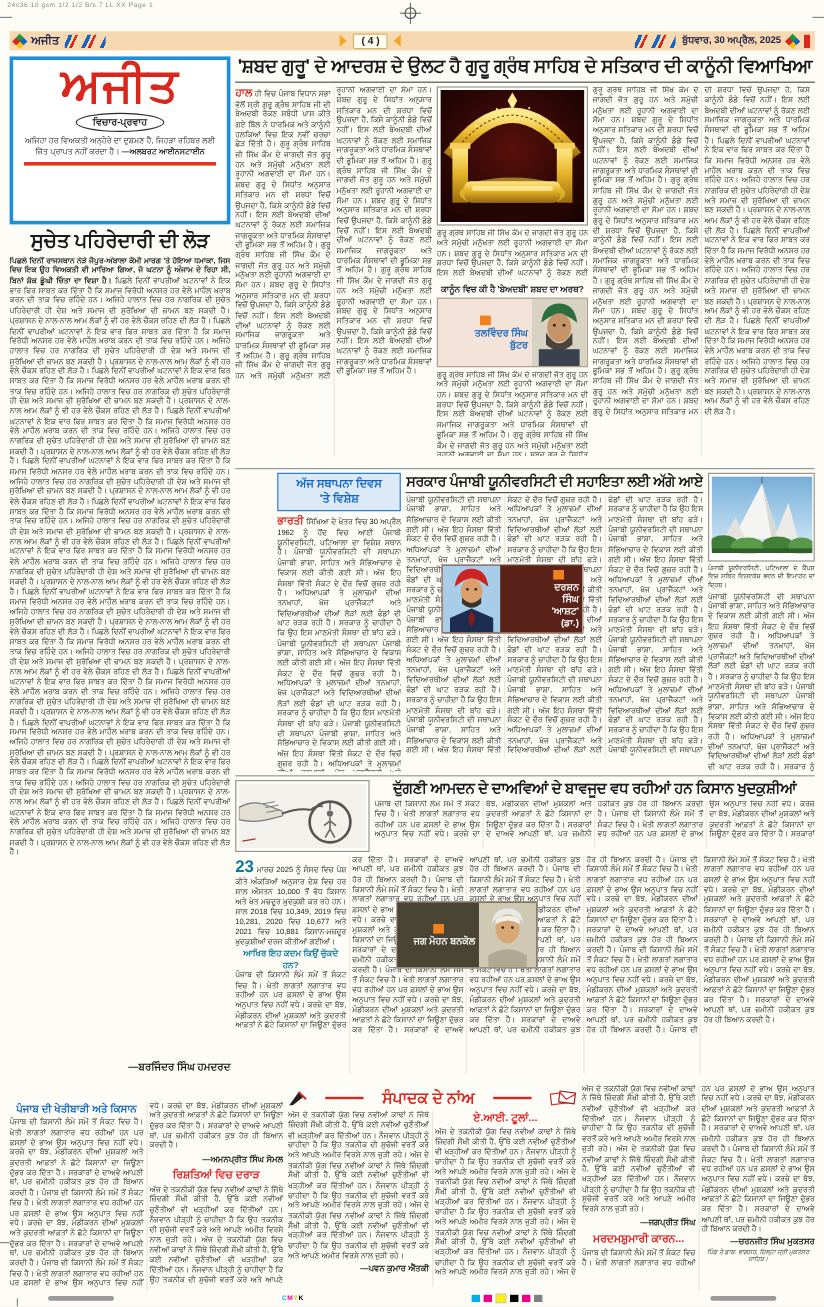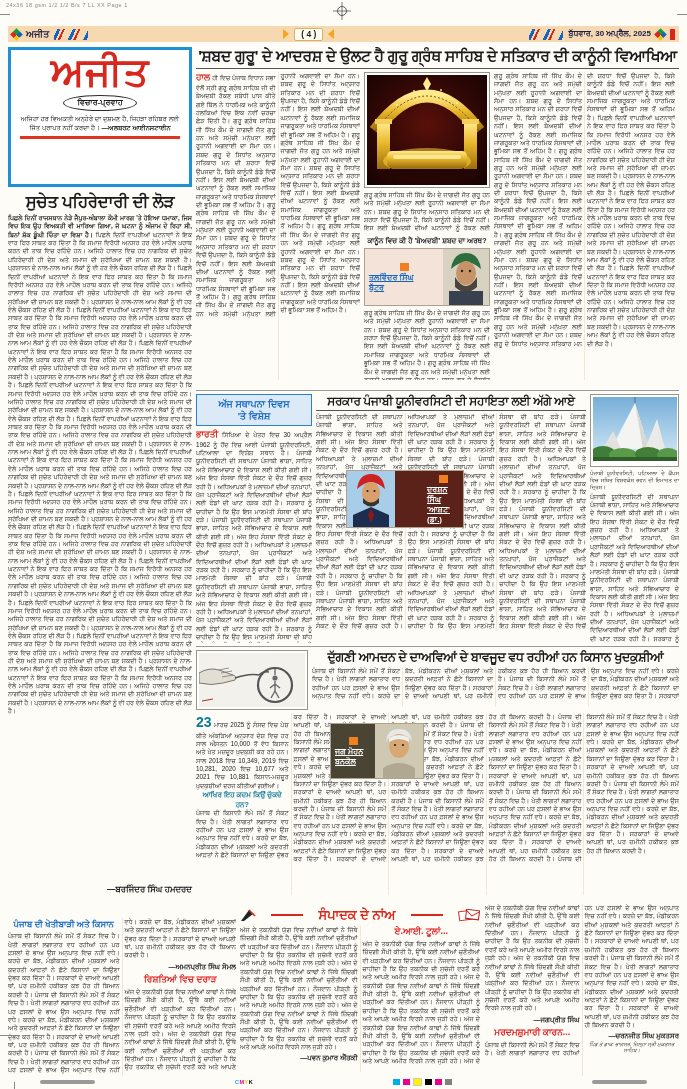--- a/index.html
+++ b/index.html
@@ -56,21 +56,21 @@
   .h-farm{font-size:12.5px;font-weight:bold;text-align:center;white-space:nowrap;overflow:hidden;letter-spacing:-.3px;margin-bottom:2px;}
   .kicker{background:#dce9f7;border:1.5px solid #2a7fd0;color:#1266c0;font-weight:bold;font-size:9.5px;
           text-align:center;padding:3px 2px;line-height:1.25;box-sizing:border-box;}
   
   .fig{border:1px solid #9a958a;background:#fff;padding:1.5px;box-sizing:border-box;}
   .cap{font-size:5.3px;line-height:1.3;text-align:justify;color:#222;margin-top:1px;}
   
   .plate{display:flex;border:1px solid #b0a090;box-sizing:border-box;overflow:hidden;background:#f3e3d8;z-index:5;}
   .plate .lbl{flex:1;position:relative;padding:3px 3px 2px 4px;display:flex;flex-direction:column;justify-content:center;}
   .plate .osq{width:9px;height:8px;background:#f08020;margin:0 auto 2px;}
-  .plate .nm{font-weight:bold;font-size:8px;text-align:left;line-height:1.25;text-decoration:underline;}
+  .plate .nm{font-weight:bold;font-size:8px;text-align:right;line-height:1.25;}
   .plate.blue .nm{color:#1266c0;}
   .plate.dark{background:#5a2218;}
   .plate.dark .nm{color:#fff;}
   .plate.dark2{background:#4a4434;}
   .plate.dark2 .nm{color:#fff;}
   
   .let-banner{display:flex;align-items:center;gap:15px;height:22px;}
   .let-banner .rule{flex:1;height:0;border-top:2px solid #d8281e;}
   .let-banner .ttl{color:#d8281e;font-weight:bold;font-size:13px;white-space:nowrap;}
   .reg-row{display:flex;align-items:center;gap:3px;}
@@ -194,21 +194,21 @@
         </div>
       </div>
       <div class="body-txt cols2" style="width:181px;height:100%;">
         <span>ਗੁਰੂ ਗ੍ਰੰਥ ਸਾਹਿਬ ਜੀ ਸਿੱਖ ਕੌਮ ਦੇ ਜਾਗਦੀ ਜੋਤ ਗੁਰੂ ਹਨ ਅਤੇ ਸਮੁੱਚੀ ਮਨੁੱਖਤਾ ਲਈ ਰੂਹਾਨੀ ਅਗਵਾਈ ਦਾ ਸੋਮਾ ਹਨ। ਸ਼ਬਦ ਗੁਰੂ ਦੇ ਸਿਧਾਂਤ ਅਨੁਸਾਰ ਸਤਿਕਾਰ ਮਨ ਦੀ ਸ਼ਰਧਾ ਵਿਚੋਂ ਉਪਜਦਾ ਹੈ, ਕਿਸੇ ਕਾਨੂੰਨੀ ਡੰਡੇ ਵਿਚੋਂ ਨਹੀਂ। ਇਸ ਲਈ ਬੇਅਦਬੀ ਦੀਆਂ ਘਟਨਾਵਾਂ ਨੂੰ ਰੋਕਣ ਲਈ ਸਮਾਜਿਕ ਜਾਗਰੂਕਤਾ ਅਤੇ ਧਾਰਮਿਕ ਸੰਸਥਾਵਾਂ ਦੀ ਭੂਮਿਕਾ ਸਭ ਤੋਂ ਅਹਿਮ ਹੈ। ਗੁਰੂ ਗ੍ਰੰਥ ਸਾਹਿਬ ਜੀ ਸਿੱਖ ਕੌਮ ਦੇ ਜਾਗਦੀ ਜੋਤ ਗੁਰੂ ਹਨ ਅਤੇ ਸਮੁੱਚੀ ਮਨੁੱਖਤਾ ਲਈ ਰੂਹਾਨੀ ਅਗਵਾਈ ਦਾ ਸੋਮਾ ਹਨ। ਸ਼ਬਦ ਗੁਰੂ ਦੇ ਸਿਧਾਂਤ ਅਨੁਸਾਰ ਸਤਿਕਾਰ ਮਨ ਦੀ ਸ਼ਰਧਾ ਵਿਚੋਂ ਉਪਜਦਾ ਹੈ, ਕਿਸੇ ਕਾਨੂੰਨੀ ਡੰਡੇ ਵਿਚੋਂ ਨਹੀਂ। ਇਸ ਲਈ ਬੇਅਦਬੀ ਦੀਆਂ ਘਟਨਾਵਾਂ ਨੂੰ ਰੋਕਣ ਲਈ ਸਮਾਜਿਕ ਜਾਗਰੂਕਤਾ ਅਤੇ ਧਾਰਮਿਕ ਸੰਸਥਾਵਾਂ ਦੀ ਭੂਮਿਕਾ ਸਭ ਤੋਂ ਅਹਿਮ ਹੈ। ਗੁਰੂ ਗ੍ਰੰਥ ਸਾਹਿਬ ਜੀ ਸਿੱਖ ਕੌਮ ਦੇ ਜਾਗਦੀ ਜੋਤ ਗੁਰੂ ਹਨ ਅਤੇ ਸਮੁੱਚੀ ਮਨੁੱਖਤਾ ਲਈ ਰੂਹਾਨੀ ਅਗਵਾਈ ਦਾ ਸੋਮਾ ਹਨ। ਸ਼ਬਦ ਗੁਰੂ ਦੇ ਸਿਧਾਂਤ ਅਨੁਸਾਰ ਸਤਿਕਾਰ ਮਨ ਦੀ ਸ਼ਰਧਾ ਵਿਚੋਂ ਉਪਜਦਾ ਹੈ, ਕਿਸੇ ਕਾਨੂੰਨੀ ਡੰਡੇ ਵਿਚੋਂ ਨਹੀਂ। ਇਸ ਲਈ ਬੇਅਦਬੀ ਦੀਆਂ ਘਟਨਾਵਾਂ ਨੂੰ ਰੋਕਣ ਲਈ ਸਮਾਜਿਕ ਜਾਗਰੂਕਤਾ ਅਤੇ ਧਾਰਮਿਕ ਸੰਸਥਾਵਾਂ ਦੀ ਭੂਮਿਕਾ ਸਭ ਤੋਂ ਅਹਿਮ ਹੈ। ਗੁਰੂ ਗ੍ਰੰਥ ਸਾਹਿਬ ਜੀ ਸਿੱਖ ਕੌਮ ਦੇ ਜਾਗਦੀ ਜੋਤ ਗੁਰੂ ਹਨ ਅਤੇ ਸਮੁੱਚੀ ਮਨੁੱਖਤਾ ਲਈ ਰੂਹਾਨੀ ਅਗਵਾਈ ਦਾ ਸੋਮਾ ਹਨ। ਸ਼ਬਦ ਗੁਰੂ ਦੇ ਸਿਧਾਂਤ ਅਨੁਸਾਰ ਸਤਿਕਾਰ ਮਨ ਦੀ ਸ਼ਰਧਾ ਵਿਚੋਂ ਉਪਜਦਾ ਹੈ, ਕਿਸੇ ਕਾਨੂੰਨੀ ਡੰਡੇ ਵਿਚੋਂ ਨਹੀਂ। ਇਸ ਲਈ ਬੇਅਦਬੀ ਦੀਆਂ ਘਟਨਾਵਾਂ ਨੂੰ ਰੋਕਣ ਲਈ ਸਮਾਜਿਕ ਜਾਗਰੂਕਤਾ ਅਤੇ ਧਾਰਮਿਕ ਸੰਸਥਾਵਾਂ ਦੀ ਭੂਮਿਕਾ ਸਭ ਤੋਂ ਅਹਿਮ ਹੈ।</span>
         <span>ਪਿਛਲੇ ਦਿਨੀਂ ਵਾਪਰੀਆਂ ਘਟਨਾਵਾਂ ਨੇ ਇਕ ਵਾਰ ਫਿਰ ਸਾਬਤ ਕਰ ਦਿੱਤਾ ਹੈ ਕਿ ਸਮਾਜ ਵਿਰੋਧੀ ਅਨਸਰ ਹਰ ਵੇਲੇ ਮਾਹੌਲ ਖ਼ਰਾਬ ਕਰਨ ਦੀ ਤਾਕ ਵਿਚ ਰਹਿੰਦੇ ਹਨ। ਅਜਿਹੇ ਹਾਲਾਤ ਵਿਚ ਹਰ ਨਾਗਰਿਕ ਦੀ ਸੁਚੇਤ ਪਹਿਰੇਦਾਰੀ ਹੀ ਦੇਸ਼ ਅਤੇ ਸਮਾਜ ਦੀ ਸੁਰੱਖਿਆ ਦੀ ਜ਼ਾਮਨ ਬਣ ਸਕਦੀ ਹੈ। ਪ੍ਰਸ਼ਾਸਨ ਦੇ ਨਾਲ-ਨਾਲ ਆਮ ਲੋਕਾਂ ਨੂੰ ਵੀ ਹਰ ਵੇਲੇ ਚੌਕਸ ਰਹਿਣ ਦੀ ਲੋੜ ਹੈ। ਪਿਛਲੇ ਦਿਨੀਂ ਵਾਪਰੀਆਂ ਘਟਨਾਵਾਂ ਨੇ ਇਕ ਵਾਰ ਫਿਰ ਸਾਬਤ ਕਰ ਦਿੱਤਾ ਹੈ ਕਿ ਸਮਾਜ ਵਿਰੋਧੀ ਅਨਸਰ ਹਰ ਵੇਲੇ ਮਾਹੌਲ ਖ਼ਰਾਬ ਕਰਨ ਦੀ ਤਾਕ ਵਿਚ ਰਹਿੰਦੇ ਹਨ। ਅਜਿਹੇ ਹਾਲਾਤ ਵਿਚ ਹਰ ਨਾਗਰਿਕ ਦੀ ਸੁਚੇਤ ਪਹਿਰੇਦਾਰੀ ਹੀ ਦੇਸ਼ ਅਤੇ ਸਮਾਜ ਦੀ ਸੁਰੱਖਿਆ ਦੀ ਜ਼ਾਮਨ ਬਣ ਸਕਦੀ ਹੈ। ਪ੍ਰਸ਼ਾਸਨ ਦੇ ਨਾਲ-ਨਾਲ ਆਮ ਲੋਕਾਂ ਨੂੰ ਵੀ ਹਰ ਵੇਲੇ ਚੌਕਸ ਰਹਿਣ ਦੀ ਲੋੜ ਹੈ। ਪਿਛਲੇ ਦਿਨੀਂ ਵਾਪਰੀਆਂ ਘਟਨਾਵਾਂ ਨੇ ਇਕ ਵਾਰ ਫਿਰ ਸਾਬਤ ਕਰ ਦਿੱਤਾ ਹੈ ਕਿ ਸਮਾਜ ਵਿਰੋਧੀ ਅਨਸਰ ਹਰ ਵੇਲੇ ਮਾਹੌਲ ਖ਼ਰਾਬ ਕਰਨ ਦੀ ਤਾਕ ਵਿਚ ਰਹਿੰਦੇ ਹਨ। ਅਜਿਹੇ ਹਾਲਾਤ ਵਿਚ ਹਰ ਨਾਗਰਿਕ ਦੀ ਸੁਚੇਤ ਪਹਿਰੇਦਾਰੀ ਹੀ ਦੇਸ਼ ਅਤੇ ਸਮਾਜ ਦੀ ਸੁਰੱਖਿਆ ਦੀ ਜ਼ਾਮਨ ਬਣ ਸਕਦੀ ਹੈ। ਪ੍ਰਸ਼ਾਸਨ ਦੇ ਨਾਲ-ਨਾਲ ਆਮ ਲੋਕਾਂ ਨੂੰ ਵੀ ਹਰ ਵੇਲੇ ਚੌਕਸ ਰਹਿਣ ਦੀ ਲੋੜ ਹੈ।</span>
       </div>
     </div>
   </div>
 
   <div class="abs" style="left:196px;top:390px;width:483px;height:253px;border-top:1px solid #999;padding-top:3px;box-sizing:border-box;">
-    <div style="display:flex;gap:4px;height:100%;">
+    <div style="display:flex;gap:4px;height:100%;margin-left:35px;">
       <div style="width:116px;display:flex;flex-direction:column;gap:3px;">
         <div class="kicker">
           <span>ਅੱਜ ਸਥਾਪਨਾ ਦਿਵਸ</span><br>
           <span>'ਤੇ ਵਿਸ਼ੇਸ਼</span>
         </div>
         <div class="body-txt" style="flex:1;">
           <span class="lead-word">ਭਾਰਤੀ</span>
           <span>ਸਿੱਖਿਆ ਦੇ ਖੇਤਰ ਵਿਚ 30 ਅਪ੍ਰੈਲ 1962 ਨੂੰ ਹੋਂਦ ਵਿਚ ਆਈ ਪੰਜਾਬੀ ਯੂਨੀਵਰਸਿਟੀ, ਪਟਿਆਲਾ ਦਾ ਵਿਸ਼ੇਸ਼ ਸਥਾਨ ਹੈ।</span>
           <span>ਪੰਜਾਬੀ ਯੂਨੀਵਰਸਿਟੀ ਦੀ ਸਥਾਪਨਾ ਪੰਜਾਬੀ ਭਾਸ਼ਾ, ਸਾਹਿਤ ਅਤੇ ਸੱਭਿਆਚਾਰ ਦੇ ਵਿਕਾਸ ਲਈ ਕੀਤੀ ਗਈ ਸੀ। ਅੱਜ ਇਹ ਸੰਸਥਾ ਵਿੱਤੀ ਸੰਕਟ ਦੇ ਦੌਰ ਵਿਚੋਂ ਗੁਜ਼ਰ ਰਹੀ ਹੈ। ਅਧਿਆਪਕਾਂ ਤੇ ਮੁਲਾਜ਼ਮਾਂ ਦੀਆਂ ਤਨਖ਼ਾਹਾਂ, ਖੋਜ ਪ੍ਰਾਜੈਕਟਾਂ ਅਤੇ ਵਿਦਿਆਰਥੀਆਂ ਦੀਆਂ ਲੋੜਾਂ ਲਈ ਫੰਡਾਂ ਦੀ ਘਾਟ ਰੜਕ ਰਹੀ ਹੈ। ਸਰਕਾਰ ਨੂੰ ਚਾਹੀਦਾ ਹੈ ਕਿ ਉਹ ਇਸ ਮਾਣਮੱਤੀ ਸੰਸਥਾ ਦੀ ਬਾਂਹ ਫੜੇ। ਪੰਜਾਬੀ ਯੂਨੀਵਰਸਿਟੀ ਦੀ ਸਥਾਪਨਾ ਪੰਜਾਬੀ ਭਾਸ਼ਾ, ਸਾਹਿਤ ਅਤੇ ਸੱਭਿਆਚਾਰ ਦੇ ਵਿਕਾਸ ਲਈ ਕੀਤੀ ਗਈ ਸੀ। ਅੱਜ ਇਹ ਸੰਸਥਾ ਵਿੱਤੀ ਸੰਕਟ ਦੇ ਦੌਰ ਵਿਚੋਂ ਗੁਜ਼ਰ ਰਹੀ ਹੈ। ਅਧਿਆਪਕਾਂ ਤੇ ਮੁਲਾਜ਼ਮਾਂ ਦੀਆਂ ਤਨਖ਼ਾਹਾਂ, ਖੋਜ ਪ੍ਰਾਜੈਕਟਾਂ ਅਤੇ ਵਿਦਿਆਰਥੀਆਂ ਦੀਆਂ ਲੋੜਾਂ ਲਈ ਫੰਡਾਂ ਦੀ ਘਾਟ ਰੜਕ ਰਹੀ ਹੈ। ਸਰਕਾਰ ਨੂੰ ਚਾਹੀਦਾ ਹੈ ਕਿ ਉਹ ਇਸ ਮਾਣਮੱਤੀ ਸੰਸਥਾ ਦੀ ਬਾਂਹ ਫੜੇ। ਪੰਜਾਬੀ ਯੂਨੀਵਰਸਿਟੀ ਦੀ ਸਥਾਪਨਾ ਪੰਜਾਬੀ ਭਾਸ਼ਾ, ਸਾਹਿਤ ਅਤੇ ਸੱਭਿਆਚਾਰ ਦੇ ਵਿਕਾਸ ਲਈ ਕੀਤੀ ਗਈ ਸੀ। ਅੱਜ ਇਹ ਸੰਸਥਾ ਵਿੱਤੀ ਸੰਕਟ ਦੇ ਦੌਰ ਵਿਚੋਂ ਗੁਜ਼ਰ ਰਹੀ ਹੈ। ਅਧਿਆਪਕਾਂ ਤੇ ਮੁਲਾਜ਼ਮਾਂ ਦੀਆਂ ਤਨਖ਼ਾਹਾਂ, ਖੋਜ ਪ੍ਰਾਜੈਕਟਾਂ ਅਤੇ ਵਿਦਿਆਰਥੀਆਂ ਦੀਆਂ ਲੋੜਾਂ ਲਈ ਫੰਡਾਂ ਦੀ ਘਾਟ ਰੜਕ ਰਹੀ ਹੈ। ਸਰਕਾਰ ਨੂੰ ਚਾਹੀਦਾ ਹੈ ਕਿ ਉਹ ਇਸ ਮਾਣਮੱਤੀ ਸੰਸਥਾ ਦੀ ਬਾਂਹ ਫੜੇ। ਪੰਜਾਬੀ ਯੂਨੀਵਰਸਿਟੀ ਦੀ ਸਥਾਪਨਾ ਪੰਜਾਬੀ ਭਾਸ਼ਾ, ਸਾਹਿਤ ਅਤੇ ਸੱਭਿਆਚਾਰ ਦੇ ਵਿਕਾਸ ਲਈ ਕੀਤੀ ਗਈ ਸੀ। ਅੱਜ ਇਹ ਸੰਸਥਾ ਵਿੱਤੀ ਸੰਕਟ ਦੇ ਦੌਰ ਵਿਚੋਂ ਗੁਜ਼ਰ ਰਹੀ ਹੈ। ਅਧਿਆਪਕਾਂ ਤੇ ਮੁਲਾਜ਼ਮਾਂ ਦੀਆਂ ਤਨਖ਼ਾਹਾਂ, ਖੋਜ ਪ੍ਰਾਜੈਕਟਾਂ ਅਤੇ ਵਿਦਿਆਰਥੀਆਂ ਦੀਆਂ ਲੋੜਾਂ ਲਈ ਫੰਡਾਂ ਦੀ ਘਾਟ ਰੜਕ ਰਹੀ ਹੈ। ਸਰਕਾਰ ਨੂੰ ਚਾਹੀਦਾ ਹੈ ਕਿ ਉਹ ਇਸ ਮਾਣਮੱਤੀ ਸੰਸਥਾ ਦੀ ਬਾਂਹ ਫੜੇ।</span>
         </div>
@@ -290,21 +290,21 @@
           <span>ਪੰਜਾਬ ਦੀ ਕਿਸਾਨੀ ਲੰਮੇ ਸਮੇਂ ਤੋਂ ਸੰਕਟ ਵਿਚ ਹੈ। ਖੇਤੀ ਲਾਗਤਾਂ ਲਗਾਤਾਰ ਵਧ ਰਹੀਆਂ ਹਨ ਪਰ ਫ਼ਸਲਾਂ ਦੇ ਭਾਅ ਉਸ ਅਨੁਪਾਤ ਵਿਚ ਨਹੀਂ ਵਧੇ। ਕਰਜ਼ੇ ਦਾ ਬੋਝ, ਮੰਡੀਕਰਨ ਦੀਆਂ ਮੁਸ਼ਕਲਾਂ ਅਤੇ ਕੁਦਰਤੀ ਆਫ਼ਤਾਂ ਨੇ ਛੋਟੇ ਕਿਸਾਨਾਂ ਦਾ ਜਿਊਣਾ ਦੁੱਭਰ ਕਰ ਦਿੱਤਾ ਹੈ। ਸਰਕਾਰਾਂ ਦੇ ਦਾਅਵੇ ਆਪਣੀ ਥਾਂ, ਪਰ ਜ਼ਮੀਨੀ ਹਕੀਕਤ ਕੁਝ ਹੋਰ ਹੀ ਬਿਆਨ ਕਰਦੀ ਹੈ। ਪੰਜਾਬ ਦੀ ਕਿਸਾਨੀ ਲੰਮੇ ਸਮੇਂ ਤੋਂ ਸੰਕਟ ਵਿਚ ਹੈ। ਖੇਤੀ ਲਾਗਤਾਂ ਲਗਾਤਾਰ ਵਧ ਰਹੀਆਂ ਹਨ ਪਰ ਫ਼ਸਲਾਂ ਦੇ ਭਾਅ ਉਸ ਅਨੁਪਾਤ ਵਿਚ ਨਹੀਂ ਵਧੇ। ਕਰਜ਼ੇ ਦਾ ਬੋਝ, ਮੰਡੀਕਰਨ ਦੀਆਂ ਮੁਸ਼ਕਲਾਂ ਅਤੇ ਕੁਦਰਤੀ ਆਫ਼ਤਾਂ ਨੇ ਛੋਟੇ ਕਿਸਾਨਾਂ ਦਾ ਜਿਊਣਾ ਦੁੱਭਰ ਕਰ ਦਿੱਤਾ ਹੈ। ਸਰਕਾਰਾਂ ਦੇ ਦਾਅਵੇ ਆਪਣੀ ਥਾਂ, ਪਰ ਜ਼ਮੀਨੀ ਹਕੀਕਤ ਕੁਝ ਹੋਰ ਹੀ ਬਿਆਨ ਕਰਦੀ ਹੈ। ਪੰਜਾਬ ਦੀ ਕਿਸਾਨੀ ਲੰਮੇ ਸਮੇਂ ਤੋਂ ਸੰਕਟ ਵਿਚ ਹੈ। ਖੇਤੀ ਲਾਗਤਾਂ ਲਗਾਤਾਰ ਵਧ ਰਹੀਆਂ ਹਨ ਪਰ ਫ਼ਸਲਾਂ ਦੇ ਭਾਅ ਉਸ ਅਨੁਪਾਤ ਵਿਚ ਨਹੀਂ ਵਧੇ। ਕਰਜ਼ੇ ਦਾ ਬੋਝ, ਮੰਡੀਕਰਨ ਦੀਆਂ ਮੁਸ਼ਕਲਾਂ ਅਤੇ ਕੁਦਰਤੀ ਆਫ਼ਤਾਂ ਨੇ ਛੋਟੇ ਕਿਸਾਨਾਂ ਦਾ ਜਿਊਣਾ ਦੁੱਭਰ ਕਰ ਦਿੱਤਾ ਹੈ। ਸਰਕਾਰਾਂ ਦੇ ਦਾਅਵੇ ਆਪਣੀ ਥਾਂ, ਪਰ ਜ਼ਮੀਨੀ ਹਕੀਕਤ ਕੁਝ ਹੋਰ ਹੀ ਬਿਆਨ ਕਰਦੀ ਹੈ।</span>
         </div>
       </div>
     </div>
     <div class="body-txt cols5" style="height:182px;margin-top:3px;">
       <span class="lead-num">23</span>
       <span>ਮਾਰਚ 2025 ਨੂੰ ਸੰਸਦ ਵਿਚ ਪੇਸ਼ ਕੀਤੇ ਅੰਕੜਿਆਂ ਅਨੁਸਾਰ ਦੇਸ਼ ਵਿਚ ਹਰ ਸਾਲ ਔਸਤਨ 10,000 ਤੋਂ ਵੱਧ ਕਿਸਾਨ ਅਤੇ ਖੇਤ ਮਜ਼ਦੂਰ ਖ਼ੁਦਕੁਸ਼ੀ ਕਰ ਰਹੇ ਹਨ। ਸਾਲ 2018 ਵਿਚ 10,349, 2019 ਵਿਚ 10,281, 2020 ਵਿਚ 10,677 ਅਤੇ 2021 ਵਿਚ 10,881 ਕਿਸਾਨ-ਮਜ਼ਦੂਰ ਖ਼ੁਦਕੁਸ਼ੀਆਂ ਦਰਜ ਕੀਤੀਆਂ ਗਈਆਂ।</span>
       <div class="sub-bold" style="color:#0e7a9a;">ਆਖਿਰ ਇਹ ਕਦਮ ਕਿਉਂ ਚੁੱਕਦੇ ਹਨ?</div>
       <span>ਪੰਜਾਬ ਦੀ ਕਿਸਾਨੀ ਲੰਮੇ ਸਮੇਂ ਤੋਂ ਸੰਕਟ ਵਿਚ ਹੈ। ਖੇਤੀ ਲਾਗਤਾਂ ਲਗਾਤਾਰ ਵਧ ਰਹੀਆਂ ਹਨ ਪਰ ਫ਼ਸਲਾਂ ਦੇ ਭਾਅ ਉਸ ਅਨੁਪਾਤ ਵਿਚ ਨਹੀਂ ਵਧੇ। ਕਰਜ਼ੇ ਦਾ ਬੋਝ, ਮੰਡੀਕਰਨ ਦੀਆਂ ਮੁਸ਼ਕਲਾਂ ਅਤੇ ਕੁਦਰਤੀ ਆਫ਼ਤਾਂ ਨੇ ਛੋਟੇ ਕਿਸਾਨਾਂ ਦਾ ਜਿਊਣਾ ਦੁੱਭਰ ਕਰ ਦਿੱਤਾ ਹੈ। ਸਰਕਾਰਾਂ ਦੇ ਦਾਅਵੇ ਆਪਣੀ ਥਾਂ, ਪਰ ਜ਼ਮੀਨੀ ਹਕੀਕਤ ਕੁਝ ਹੋਰ ਹੀ ਬਿਆਨ ਕਰਦੀ ਹੈ। ਪੰਜਾਬ ਦੀ ਕਿਸਾਨੀ ਲੰਮੇ ਸਮੇਂ ਤੋਂ ਸੰਕਟ ਵਿਚ ਹੈ। ਖੇਤੀ ਲਾਗਤਾਂ ਲਗਾਤਾਰ ਵਧ ਰਹੀਆਂ ਹਨ ਪਰ ਫ਼ਸਲਾਂ ਦੇ ਭਾਅ ਉਸ ਅਨੁਪਾਤ ਵਿਚ ਨਹੀਂ ਵਧੇ। ਕਰਜ਼ੇ ਦਾ ਬੋਝ, ਮੰਡੀਕਰਨ ਦੀਆਂ ਮੁਸ਼ਕਲਾਂ ਅਤੇ ਕੁਦਰਤੀ ਆਫ਼ਤਾਂ ਨੇ ਛੋਟੇ ਕਿਸਾਨਾਂ ਦਾ ਜਿਊਣਾ ਦੁੱਭਰ ਕਰ ਦਿੱਤਾ ਹੈ। ਸਰਕਾਰਾਂ ਦੇ ਦਾਅਵੇ ਆਪਣੀ ਥਾਂ, ਪਰ ਜ਼ਮੀਨੀ ਹਕੀਕਤ ਕੁਝ ਹੋਰ ਹੀ ਬਿਆਨ ਕਰਦੀ ਹੈ। ਪੰਜਾਬ ਦੀ ਕਿਸਾਨੀ ਲੰਮੇ ਸਮੇਂ ਤੋਂ ਸੰਕਟ ਵਿਚ ਹੈ। ਖੇਤੀ ਲਾਗਤਾਂ ਲਗਾਤਾਰ ਵਧ ਰਹੀਆਂ ਹਨ ਪਰ ਫ਼ਸਲਾਂ ਦੇ ਭਾਅ ਉਸ ਅਨੁਪਾਤ ਵਿਚ ਨਹੀਂ ਵਧੇ। ਕਰਜ਼ੇ ਦਾ ਬੋਝ, ਮੰਡੀਕਰਨ ਦੀਆਂ ਮੁਸ਼ਕਲਾਂ ਅਤੇ ਕੁਦਰਤੀ ਆਫ਼ਤਾਂ ਨੇ ਛੋਟੇ ਕਿਸਾਨਾਂ ਦਾ ਜਿਊਣਾ ਦੁੱਭਰ ਕਰ ਦਿੱਤਾ ਹੈ। ਸਰਕਾਰਾਂ ਦੇ ਦਾਅਵੇ ਆਪਣੀ ਥਾਂ, ਪਰ ਜ਼ਮੀਨੀ ਹਕੀਕਤ ਕੁਝ ਹੋਰ ਹੀ ਬਿਆਨ ਕਰਦੀ ਹੈ। ਪੰਜਾਬ ਦੀ ਕਿਸਾਨੀ ਲੰਮੇ ਸਮੇਂ ਤੋਂ ਸੰਕਟ ਵਿਚ ਹੈ। ਖੇਤੀ ਲਾਗਤਾਂ ਲਗਾਤਾਰ ਵਧ ਰਹੀਆਂ ਹਨ ਪਰ ਫ਼ਸਲਾਂ ਦੇ ਭਾਅ ਉਸ ਅਨੁਪਾਤ ਵਿਚ ਨਹੀਂ ਵਧੇ। ਕਰਜ਼ੇ ਦਾ ਬੋਝ, ਮੰਡੀਕਰਨ ਦੀਆਂ ਮੁਸ਼ਕਲਾਂ ਅਤੇ ਕੁਦਰਤੀ ਆਫ਼ਤਾਂ ਨੇ ਛੋਟੇ ਕਿਸਾਨਾਂ ਦਾ ਜਿਊਣਾ ਦੁੱਭਰ ਕਰ ਦਿੱਤਾ ਹੈ। ਸਰਕਾਰਾਂ ਦੇ ਦਾਅਵੇ ਆਪਣੀ ਥਾਂ, ਪਰ ਜ਼ਮੀਨੀ ਹਕੀਕਤ ਕੁਝ ਹੋਰ ਹੀ ਬਿਆਨ ਕਰਦੀ ਹੈ। ਪੰਜਾਬ ਦੀ ਕਿਸਾਨੀ ਲੰਮੇ ਸਮੇਂ ਤੋਂ ਸੰਕਟ ਵਿਚ ਹੈ। ਖੇਤੀ ਲਾਗਤਾਂ ਲਗਾਤਾਰ ਵਧ ਰਹੀਆਂ ਹਨ ਪਰ ਫ਼ਸਲਾਂ ਦੇ ਭਾਅ ਉਸ ਅਨੁਪਾਤ ਵਿਚ ਨਹੀਂ ਵਧੇ। ਕਰਜ਼ੇ ਦਾ ਬੋਝ, ਮੰਡੀਕਰਨ ਦੀਆਂ ਮੁਸ਼ਕਲਾਂ ਅਤੇ ਕੁਦਰਤੀ ਆਫ਼ਤਾਂ ਨੇ ਛੋਟੇ ਕਿਸਾਨਾਂ ਦਾ ਜਿਊਣਾ ਦੁੱਭਰ ਕਰ ਦਿੱਤਾ ਹੈ। ਸਰਕਾਰਾਂ ਦੇ ਦਾਅਵੇ ਆਪਣੀ ਥਾਂ, ਪਰ ਜ਼ਮੀਨੀ ਹਕੀਕਤ ਕੁਝ ਹੋਰ ਹੀ ਬਿਆਨ ਕਰਦੀ ਹੈ। ਪੰਜਾਬ ਦੀ ਕਿਸਾਨੀ ਲੰਮੇ ਸਮੇਂ ਤੋਂ ਸੰਕਟ ਵਿਚ ਹੈ। ਖੇਤੀ ਲਾਗਤਾਂ ਲਗਾਤਾਰ ਵਧ ਰਹੀਆਂ ਹਨ ਪਰ ਫ਼ਸਲਾਂ ਦੇ ਭਾਅ ਉਸ ਅਨੁਪਾਤ ਵਿਚ ਨਹੀਂ ਵਧੇ। ਕਰਜ਼ੇ ਦਾ ਬੋਝ, ਮੰਡੀਕਰਨ ਦੀਆਂ ਮੁਸ਼ਕਲਾਂ ਅਤੇ ਕੁਦਰਤੀ ਆਫ਼ਤਾਂ ਨੇ ਛੋਟੇ ਕਿਸਾਨਾਂ ਦਾ ਜਿਊਣਾ ਦੁੱਭਰ ਕਰ ਦਿੱਤਾ ਹੈ। ਸਰਕਾਰਾਂ ਦੇ ਦਾਅਵੇ ਆਪਣੀ ਥਾਂ, ਪਰ ਜ਼ਮੀਨੀ ਹਕੀਕਤ ਕੁਝ ਹੋਰ ਹੀ ਬਿਆਨ ਕਰਦੀ ਹੈ। ਪੰਜਾਬ ਦੀ ਕਿਸਾਨੀ ਲੰਮੇ ਸਮੇਂ ਤੋਂ ਸੰਕਟ ਵਿਚ ਹੈ। ਖੇਤੀ ਲਾਗਤਾਂ ਲਗਾਤਾਰ ਵਧ ਰਹੀਆਂ ਹਨ ਪਰ ਫ਼ਸਲਾਂ ਦੇ ਭਾਅ ਉਸ ਅਨੁਪਾਤ ਵਿਚ ਨਹੀਂ ਵਧੇ। ਕਰਜ਼ੇ ਦਾ ਬੋਝ, ਮੰਡੀਕਰਨ ਦੀਆਂ ਮੁਸ਼ਕਲਾਂ ਅਤੇ ਕੁਦਰਤੀ ਆਫ਼ਤਾਂ ਨੇ ਛੋਟੇ ਕਿਸਾਨਾਂ ਦਾ ਜਿਊਣਾ ਦੁੱਭਰ ਕਰ ਦਿੱਤਾ ਹੈ। ਸਰਕਾਰਾਂ ਦੇ ਦਾਅਵੇ ਆਪਣੀ ਥਾਂ, ਪਰ ਜ਼ਮੀਨੀ ਹਕੀਕਤ ਕੁਝ ਹੋਰ ਹੀ ਬਿਆਨ ਕਰਦੀ ਹੈ। ਪੰਜਾਬ ਦੀ ਕਿਸਾਨੀ ਲੰਮੇ ਸਮੇਂ ਤੋਂ ਸੰਕਟ ਵਿਚ ਹੈ। ਖੇਤੀ ਲਾਗਤਾਂ ਲਗਾਤਾਰ ਵਧ ਰਹੀਆਂ ਹਨ ਪਰ ਫ਼ਸਲਾਂ ਦੇ ਭਾਅ ਉਸ ਅਨੁਪਾਤ ਵਿਚ ਨਹੀਂ ਵਧੇ। ਕਰਜ਼ੇ ਦਾ ਬੋਝ, ਮੰਡੀਕਰਨ ਦੀਆਂ ਮੁਸ਼ਕਲਾਂ ਅਤੇ ਕੁਦਰਤੀ ਆਫ਼ਤਾਂ ਨੇ ਛੋਟੇ ਕਿਸਾਨਾਂ ਦਾ ਜਿਊਣਾ ਦੁੱਭਰ ਕਰ ਦਿੱਤਾ ਹੈ। ਸਰਕਾਰਾਂ ਦੇ ਦਾਅਵੇ ਆਪਣੀ ਥਾਂ, ਪਰ ਜ਼ਮੀਨੀ ਹਕੀਕਤ ਕੁਝ ਹੋਰ ਹੀ ਬਿਆਨ ਕਰਦੀ ਹੈ। ਪੰਜਾਬ ਦੀ ਕਿਸਾਨੀ ਲੰਮੇ ਸਮੇਂ ਤੋਂ ਸੰਕਟ ਵਿਚ ਹੈ। ਖੇਤੀ ਲਾਗਤਾਂ ਲਗਾਤਾਰ ਵਧ ਰਹੀਆਂ ਹਨ ਪਰ ਫ਼ਸਲਾਂ ਦੇ ਭਾਅ ਉਸ ਅਨੁਪਾਤ ਵਿਚ ਨਹੀਂ ਵਧੇ। ਕਰਜ਼ੇ ਦਾ ਬੋਝ, ਮੰਡੀਕਰਨ ਦੀਆਂ ਮੁਸ਼ਕਲਾਂ ਅਤੇ ਕੁਦਰਤੀ ਆਫ਼ਤਾਂ ਨੇ ਛੋਟੇ ਕਿਸਾਨਾਂ ਦਾ ਜਿਊਣਾ ਦੁੱਭਰ ਕਰ ਦਿੱਤਾ ਹੈ। ਸਰਕਾਰਾਂ ਦੇ ਦਾਅਵੇ ਆਪਣੀ ਥਾਂ, ਪਰ ਜ਼ਮੀਨੀ ਹਕੀਕਤ ਕੁਝ ਹੋਰ ਹੀ ਬਿਆਨ ਕਰਦੀ ਹੈ।</span>
     </div>
-    <div class="plate dark2 abs" style="left:134px;top:76px;width:94px;height:56px;">
+    <div class="plate dark2 abs" style="left:134px;top:104px;width:118px;height:56px;">
       <div class="lbl">
         <div class="osq"></div>
         <div class="nm">ਜਗ ਮੋਹਨ ਬਨਕੋਲ</div>
       </div>
       <svg width="48" height="54" viewBox="0 0 48 54">
         <rect width="48" height="54" fill="#cfc9b4"></rect>
         <path d="M11,20 Q11,5 24,5 Q37,5 37,20 Q37,12 24,10 Q11,12 11,20 Z" fill="#e8e8e6"></path>
         <ellipse cx="24" cy="22" rx="10" ry="12" fill="#d8a874"></ellipse>
         <path d="M14,14 Q24,8 34,14 L34,18 Q24,12 14,18 Z" fill="#efefec"></path>
         <circle cx="20" cy="21" r="1.1" fill="#222"></circle>

